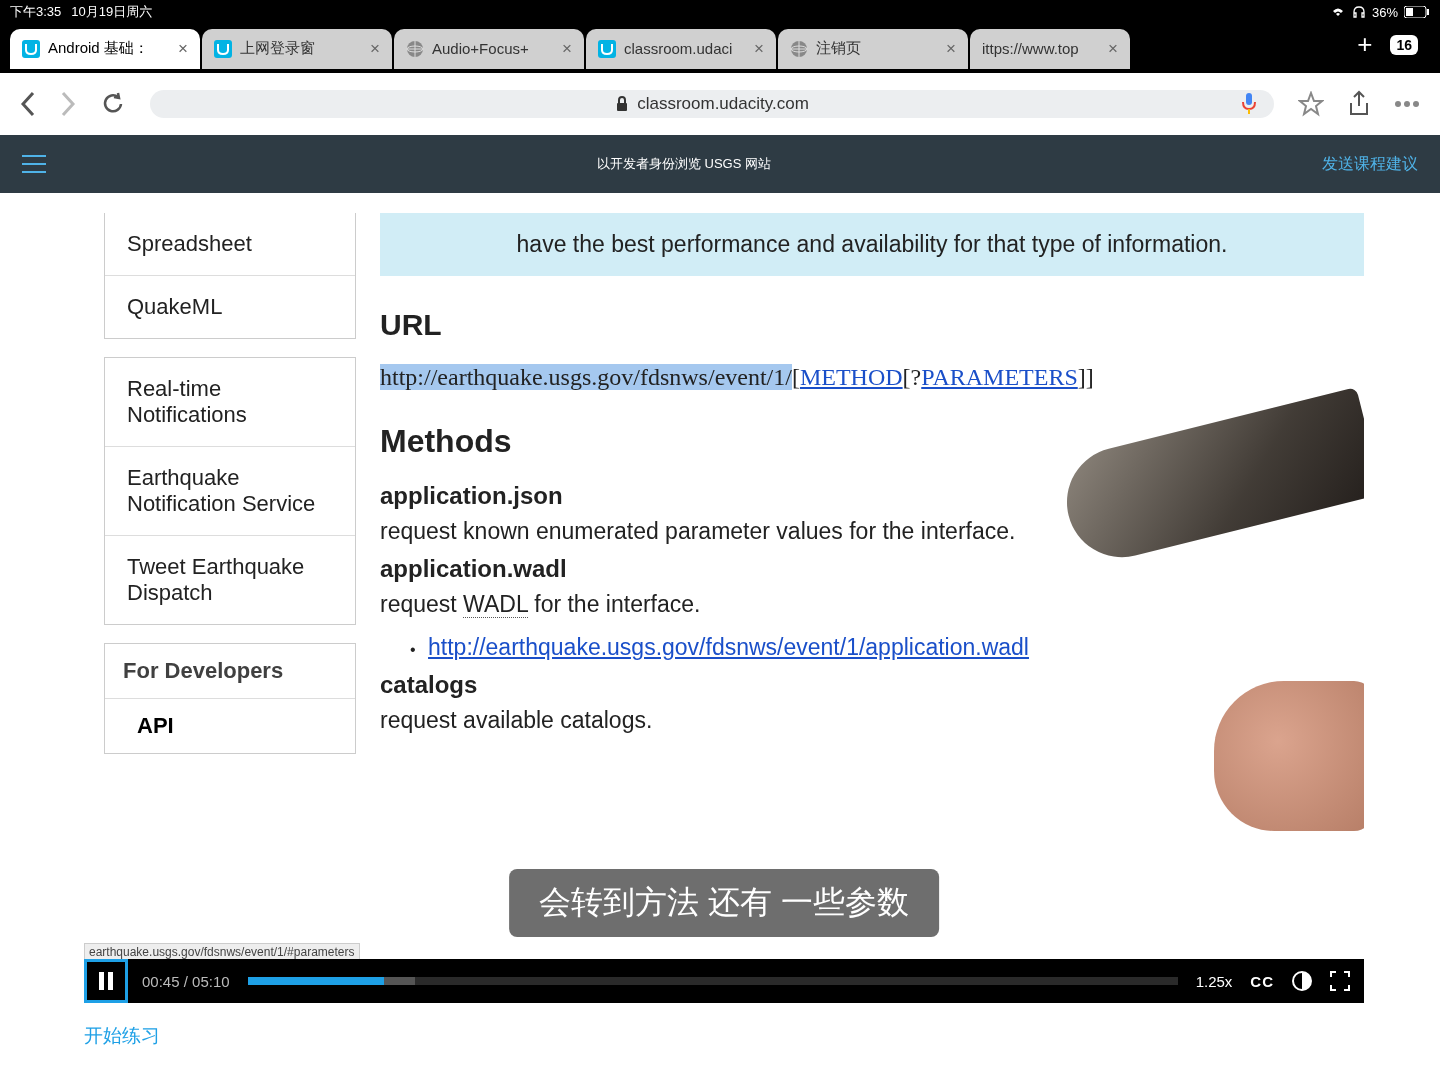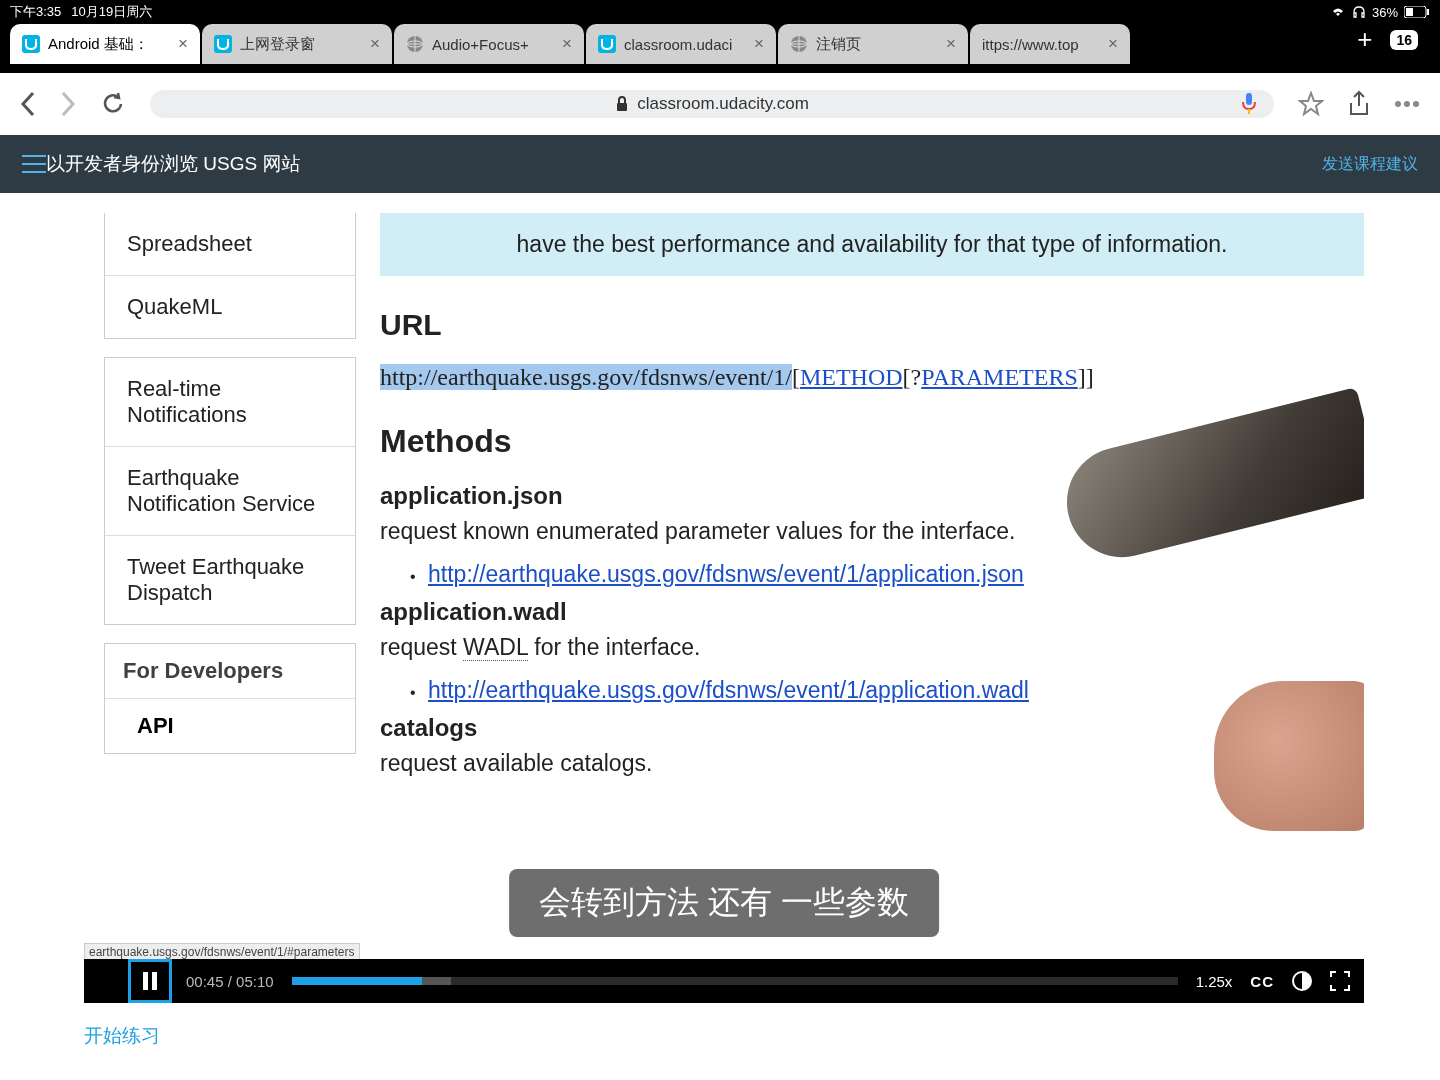--- a/index.html
+++ b/index.html
@@ -2,41 +2,41 @@
 <html><head>
 <meta charset="utf-8">
 <style>
 * { margin: 0; padding: 0; box-sizing: border-box; }
 body { font-family: -apple-system, "Helvetica Neue", Arial, sans-serif; background: #fff; width: 1440px; height: 1080px; overflow: hidden; }
 
 .status-bar { height: 24px; background: #000; color: #fff; display: flex; justify-content: space-between; align-items: center; padding: 0 10px; font-size: 13px; }
 .status-left { display: flex; gap: 10px; }
 .status-right { display: flex; align-items: center; gap: 6px; }
 
-.tab-bar { height: 49px; background: #000; display: flex; align-items: flex-start; padding: 0 10px; }
+.tab-bar { height: 49px; background: #000; display: flex; align-items: center; padding: 0 10px; }
 .tab { height: 40px; background: #d0d0d0; border-radius: 10px 10px 0 0; display: flex; align-items: center; padding: 0 12px; margin-right: 2px; font-size: 15px; color: #333; min-width: 190px; max-width: 210px; }
 .tab.active { background: #fff; color: #000; font-weight: 500; }
 .tab-icon { width: 18px; height: 18px; margin-right: 8px; flex-shrink: 0; }
 .tab-title { flex: 1; white-space: nowrap; overflow: hidden; text-overflow: ellipsis; }
 .tab-close { margin-left: 8px; color: #666; font-size: 17px; }
 .tab-actions { margin-left: auto; display: flex; align-items: center; gap: 18px; padding-right: 12px; padding-bottom: 8px; }
 .tab-new { color: #fff; font-size: 26px; }
 .tab-count { background: #fff; color: #000; border-radius: 6px; padding: 2px 6px; font-size: 14px; font-weight: 600; }
 
 .nav-bar { height: 62px; background: #fff; display: flex; align-items: center; padding: 0 20px; gap: 24px; }
 .nav-btn { color: #888; font-size: 22px; }
 .nav-btn.active { color: #333; }
 .url-bar { flex: 1; height: 28px; background: #eceef0; border-radius: 21px; display: flex; align-items: center; justify-content: center; font-size: 17px; color: #333; position: relative; }
 .url-lock { margin-right: 8px; }
 .mic-icon { position: absolute; right: 16px; }
 
 .header-bar { height: 58px; background: #2e3b44; display: flex; align-items: center; padding: 0 22px; color: #fff; }
 .hamburger { width: 24px; height: 18px; display: flex; flex-direction: column; justify-content: space-between; }
 .hamburger span { height: 2px; background: #4fb3e8; }
-.header-title { flex: 1; text-align: left; font-size: 19px; }
+.header-title { flex: 1; text-align: center; font-size: 13px; }
 .header-link { color: #4fb3e8; font-size: 16px; }
 
 .content-area { position: relative; height: 1060px; background: #fff; }
 .video-frame { position: absolute; left: 84px; top: 20px; width: 1280px; height: 760px; background: #fff; overflow: hidden; }
 
 .sidebar { position: absolute; left: 20px; top: 0; width: 252px; }
 .side-group { border: 1px solid #ccc; margin-bottom: 18px; background: #fff; }
 .side-item { padding: 18px 22px; font-size: 22px; color: #222; border-top: 1px solid #ddd; }
 .side-item:first-child { border-top: none; }
 .side-heading { padding: 14px 18px; font-size: 22px; font-weight: 600; color: #404040; }
@@ -55,21 +55,21 @@
 .bullet { margin-left: 30px; }
 .wadl-u { border-bottom: 1px dotted #555; }
 
 .pointer-pen { position: absolute; right: -10px; top: 210px; width: 310px; height: 110px; background: linear-gradient(135deg, #8a8278 0%, #3a342e 60%, #1a1512 100%); border-radius: 55px 8px 8px 55px; transform: rotate(-14deg); opacity: 0.96; }
 .finger { position: absolute; right: -10px; top: 468px; width: 160px; height: 150px; background: radial-gradient(circle at 40% 40%, #d9a089, #b37860); border-radius: 70px 20px 20px 60px; opacity: 0.96; }
 
 .subtitle-box { position: absolute; left: 50%; transform: translateX(-50%); bottom: 36px; background: rgba(90,90,90,0.88); color: #fff; font-size: 32px; padding: 12px 30px; border-radius: 8px; white-space: nowrap; }
 
 .status-url { position: absolute; left: 84px; top: 750px; font-size: 12px; color: #444; background: #eee; border: 1px solid #ccc; padding: 1px 4px; }
 
-.player-bar { position: absolute; left: 84px; top: 766px; width: 1280px; height: 44px; background: #000; display: flex; align-items: center; color: #fff; font-size: 15px; padding-left: 44px; }
+.player-bar { position: absolute; left: 84px; top: 766px; width: 1280px; height: 44px; background: #000; display: flex; align-items: center; color: #fff; font-size: 15px; }
 .play-btn { width: 44px; height: 44px; border: 3px solid #1ea0e6; display: flex; align-items: center; justify-content: center; margin-right: 14px; }
 .pause-icon { display: flex; gap: 4px; }
 .pause-icon span { width: 5px; height: 18px; background: #fff; }
 .time-text { margin-right: 18px; color: #bbb; }
 .progress { flex: 1; height: 8px; background: #2a2a2a; position: relative; margin-right: 18px; }
 .progress-buf { position: absolute; left: 0; top: 0; height: 100%; background: #555; }
 .progress-play { position: absolute; left: 0; top: 0; height: 100%; background: #1ea0e6; }
 .speed { margin-right: 18px; }
 .cc { margin-right: 18px; font-weight: 600; letter-spacing: 1px; }
 .contrast { margin-right: 18px; }
@@ -255,21 +255,20 @@
     <div class="main-doc">
       <div class="info-box">have the best performance and availability for that type of information.</div>
       <div class="h-url">URL</div>
       <div class="url-line">
         <span class="url-hl">http://earthquake.usgs.gov/fdsnws/event/1/</span><span>[</span><span class="url-link">METHOD</span><span>[?</span><span class="url-link">PARAMETERS</span><span>]]</span>
       </div>
       <div class="h-methods">Methods</div>
 
       <div class="m-title">application.json</div>
       <div class="m-desc">request known enumerated parameter values for the interface.</div>
-      <div class="bullet">• <a class="m-link" style="margin-left:8px">http://earthquake.usgs.gov/fdsnws/event/1/application.json</a></div>
 
       <div class="m-title">application.wadl</div>
       <div class="m-desc">
         <span>request </span><span class="wadl-u">WADL</span><span> for the interface.</span>
       </div>
       <div class="bullet">• <a class="m-link" style="margin-left:8px">http://earthquake.usgs.gov/fdsnws/event/1/application.wadl</a></div>
 
       <div class="m-title">catalogs</div>
       <div class="m-desc">request available catalogs.</div>
     </div>

